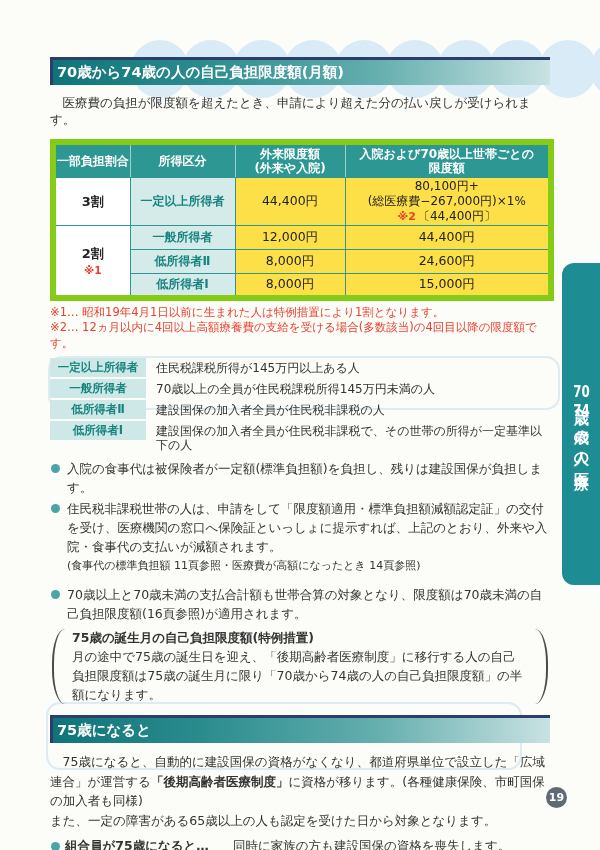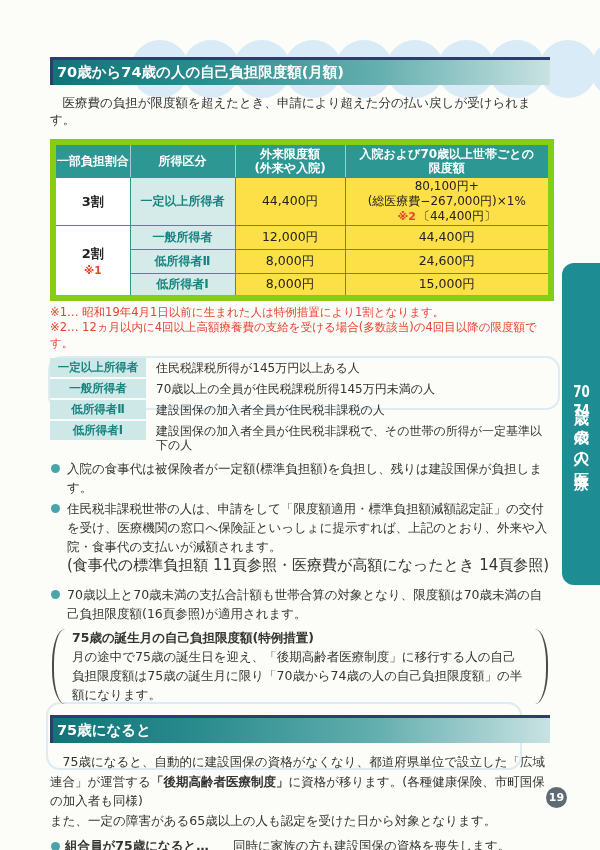--- a/index.html
+++ b/index.html
@@ -51,21 +51,21 @@
   .defs{margin-top:7px;}
   .defrow{display:flex;align-items:flex-start;margin-bottom:2px;}
   .defterm{flex:none;width:96px;background:#cde8e6;color:#17837f;font-weight:bold;
     font-size:11.5px;text-align:center;padding:3px 0;line-height:13px;}
   .defdesc{font-size:12px;line-height:14px;padding:3px 0 0 10px;color:#333;}
 
   .bullets{margin-top:7px;}
   .bullet{position:relative;padding-left:17px;font-size:12.5px;line-height:19px;margin:0;}
   .bullet+.bullet{margin-top:2px;}
   .dot{position:absolute;left:1px;top:5px;width:9px;height:9px;border-radius:50%;background:#49a5a9;}
-  .subnote{padding-left:17px;font-size:15px;line-height:19px;}
+  .subnote{padding-left:17px;font-size:11px;line-height:19px;}
 
   .spbox{position:relative;margin-top:4px;padding:2px 22px;}
   .paren{position:absolute;top:2px;bottom:2px;width:13px;}
   .paren-l{left:2px;border-left:2px solid #4a4a4a;border-radius:13px 0 0 13px / 34px 0 0 34px;}
   .paren-r{right:2px;border-right:2px solid #4a4a4a;border-radius:0 13px 13px 0 / 0 34px 34px 0;}
   .sptitle{font-size:12.5px;font-weight:bold;line-height:18px;}
   .spbody{font-size:12.5px;line-height:19px;}
 
   .bar2{margin-top:9px;}
   .para{margin:9px 0 0 0;font-size:12.5px;line-height:19.5px;text-indent:1em;}

